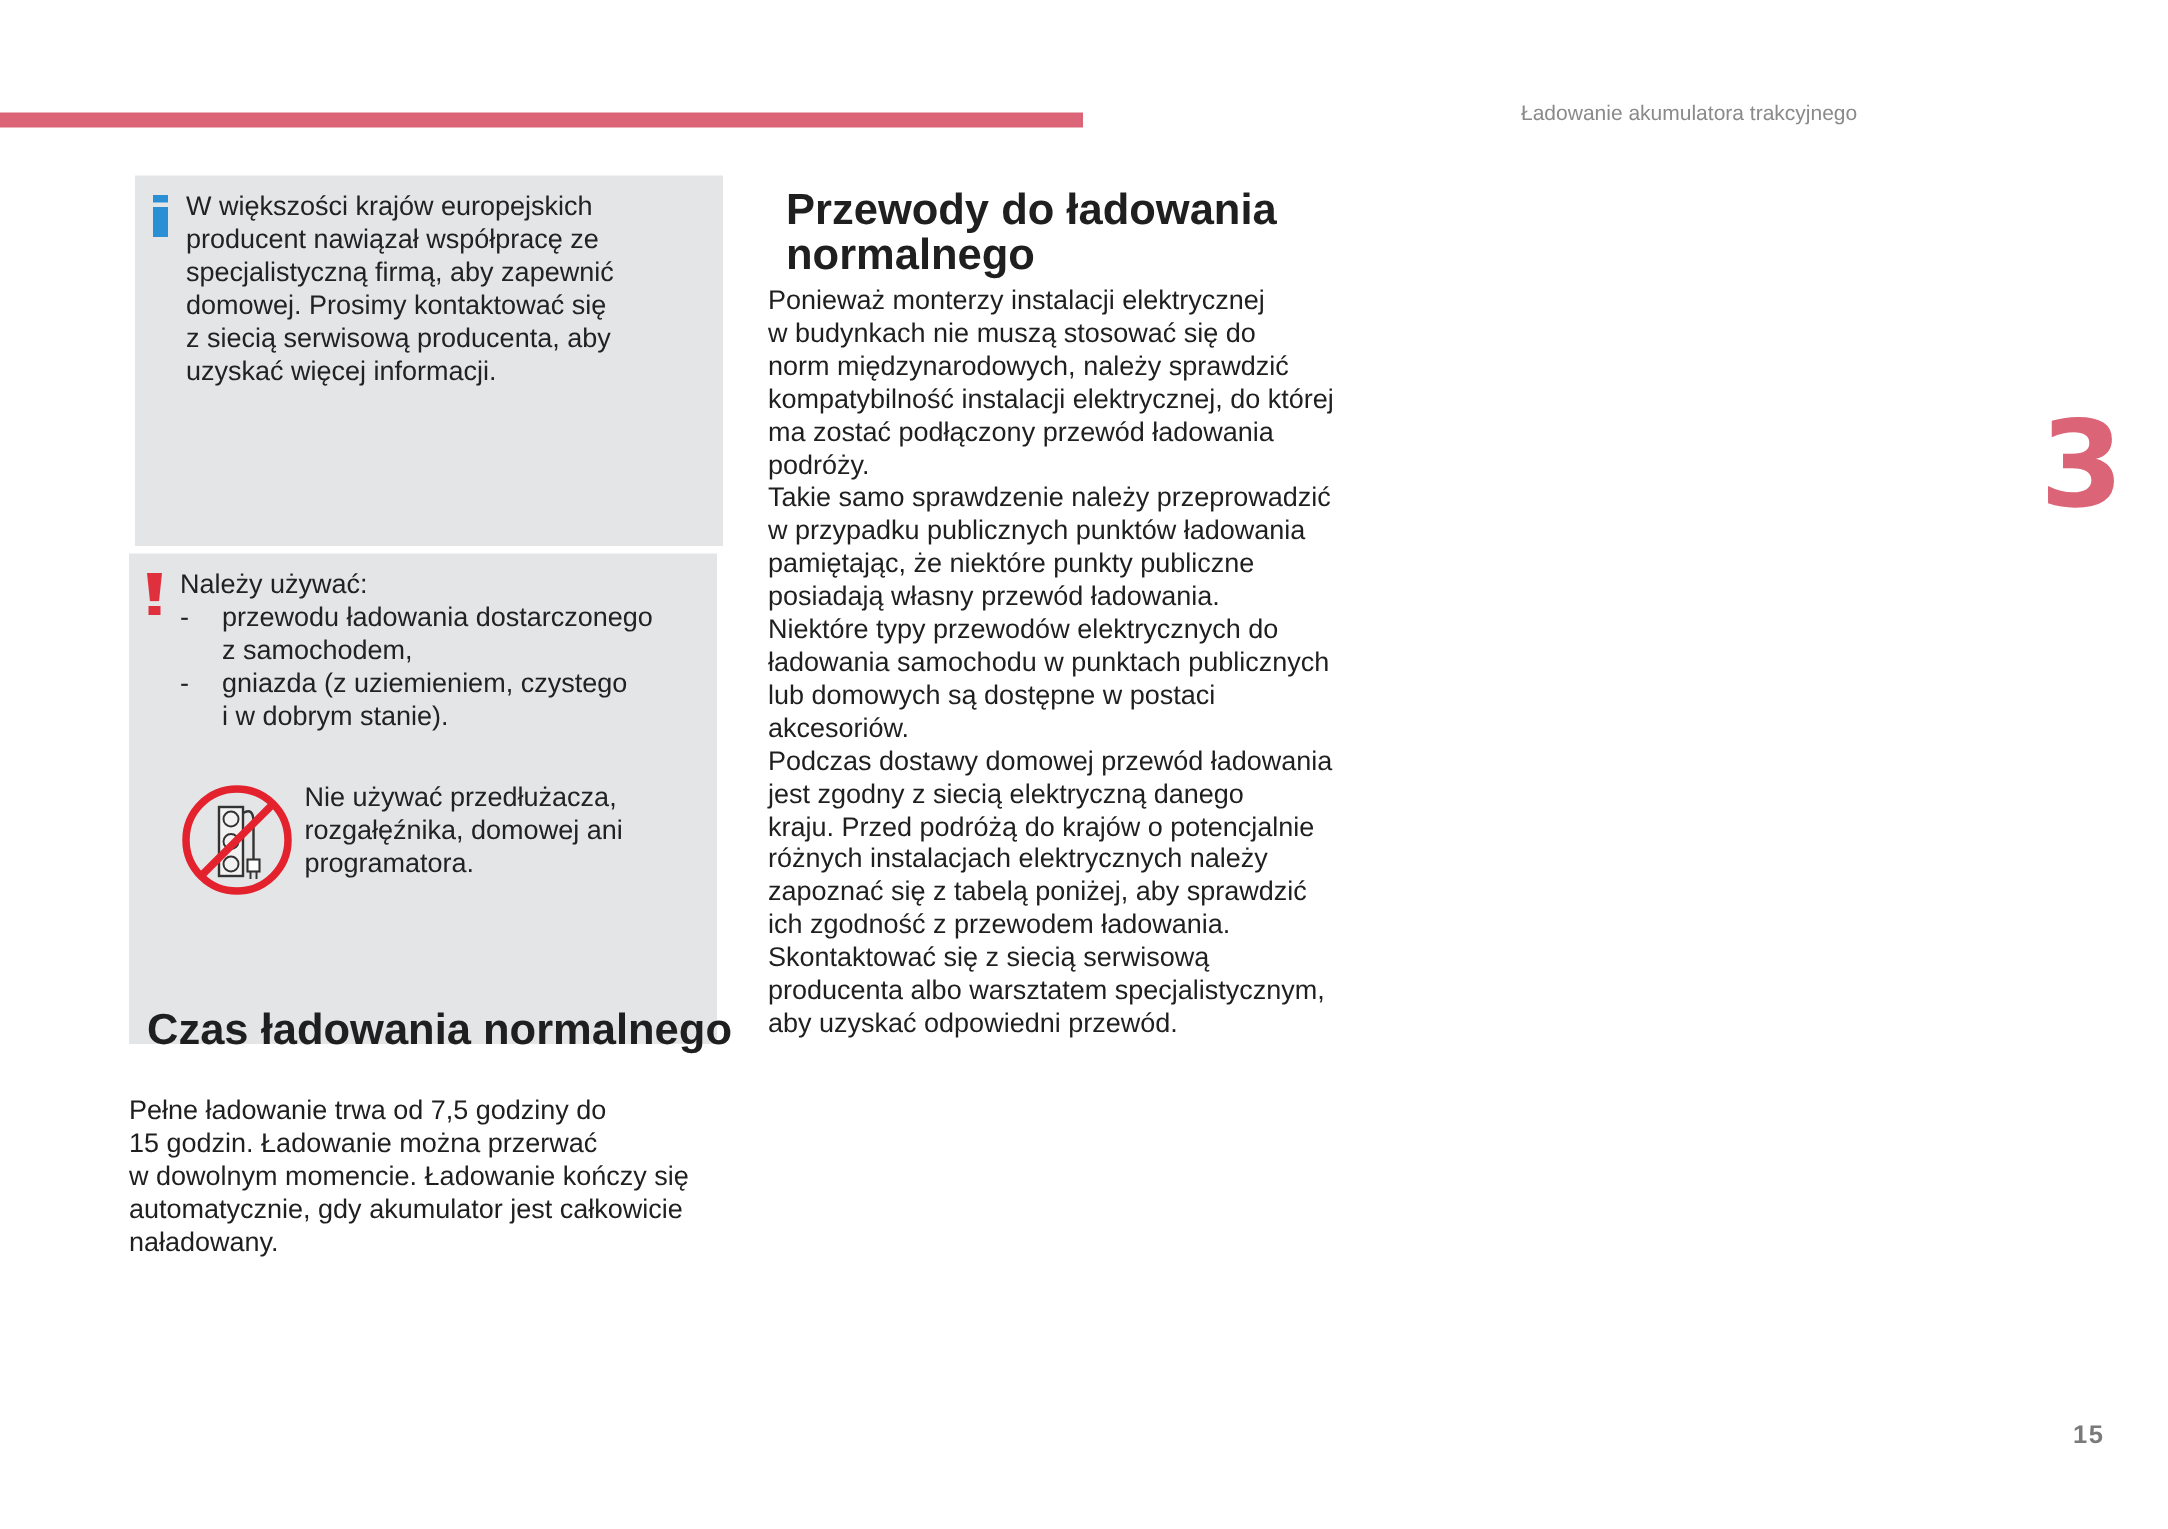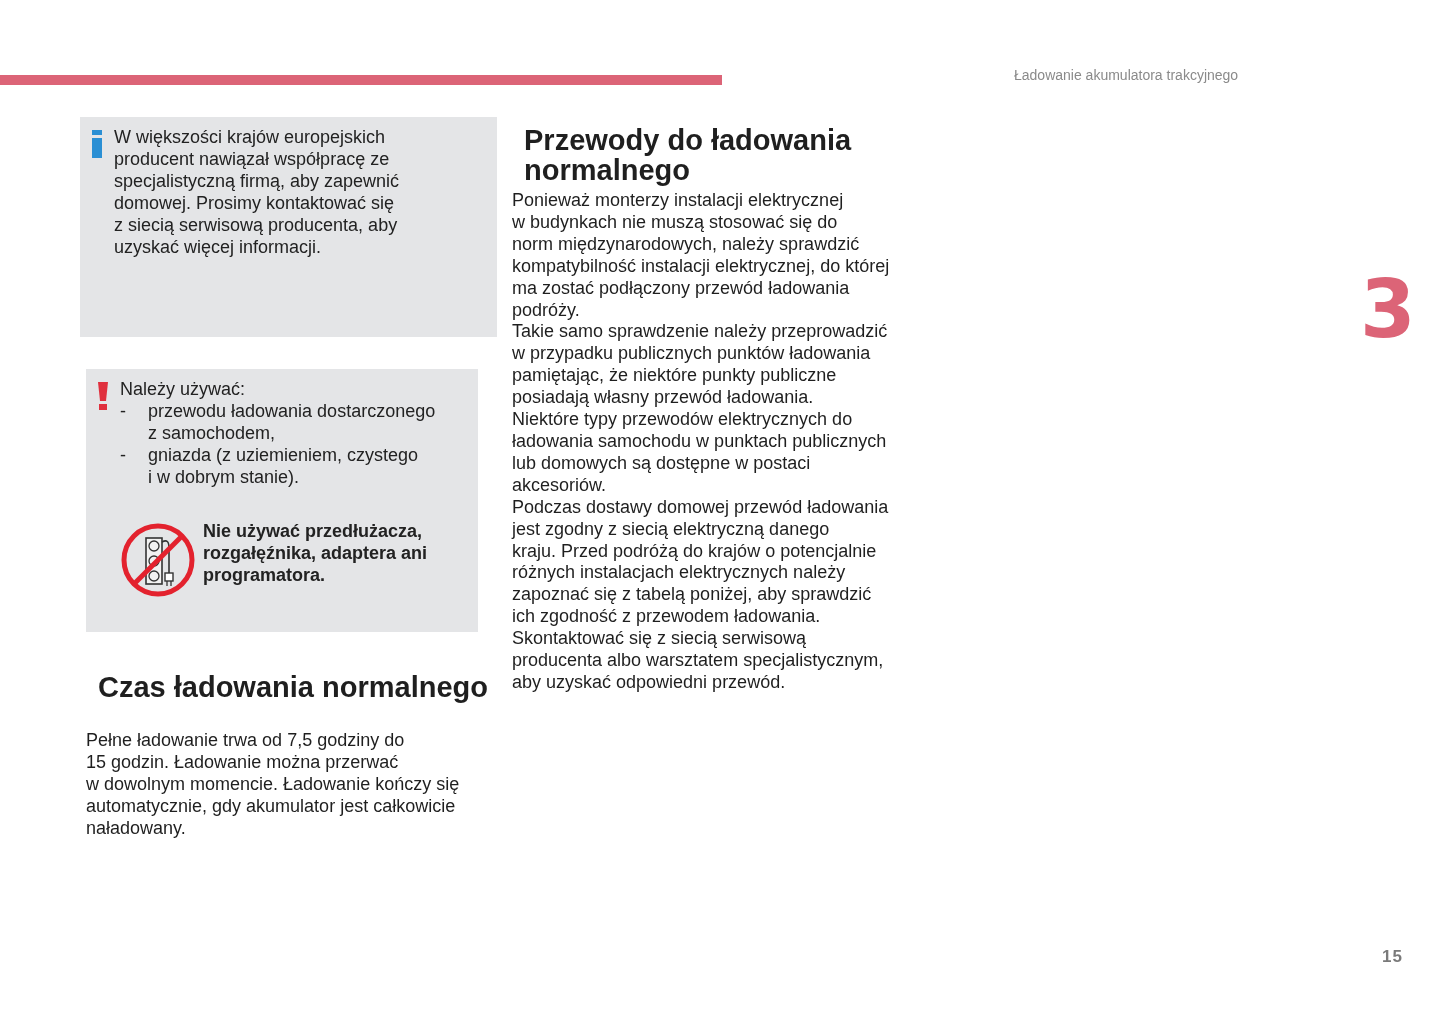--- a/index.html
+++ b/index.html
@@ -6,36 +6,36 @@
     body {
       width: 1445px; height: 1019px; background: #ffffff; position: relative;
       overflow: hidden; font-family: "Liberation Sans", sans-serif; color: #1f1f1f;
     }
     .top-bar { position: absolute; left: 0; top: 75px; width: 722px; height: 10px; background: #dc6477; }
     .running-header { position: absolute; left: 1014px; top: 67px; font-size: 14px; color: #8a8a8a; white-space: nowrap; }
     .chapter-num { position: absolute; left: 1360px; top: 270px; font-size: 80px; font-weight: bold; color: #dc6477; font-family: "DejaVu Sans", sans-serif; line-height: 1; }
     .page-num { position: absolute; left: 1382px; top: 947px; font-size: 17px; font-weight: bold; color: #7a7a7a; letter-spacing: 1px; }
 
     .box { position: absolute; background: #e4e5e7; }
-    .box-info { left: 80px; top: 117px; width: 392px; height: 220px; padding-left: 25px; }
-    .box-warn { left: 86px; top: 369px; width: 392px; height: 263px; }
+    .box-info { left: 90px; top: 117px; width: 392px; height: 247px; }
+    .box-warn { left: 86px; top: 369px; width: 392px; height: 327px; }
     .info-icon { position: absolute; left: 12px; top: 13px; width: 10px; height: 28px; }
     .info-icon .dot { position: absolute; left: 0; top: 0; width: 10px; height: 5px; background: #2a8fd4; }
     .info-icon .stem { position: absolute; left: 0; top: 8px; width: 10px; height: 20px; background: #2a8fd4; }
     .warn-icon { position: absolute; left: 12px; top: 13px; width: 10px; height: 28px; }
     .warn-icon .stem { position: absolute; left: 0; top: 0; width: 10px; height: 19px; background: #e0303e; clip-path: polygon(0 0, 100% 0, 80% 100%, 20% 100%); }
     .warn-icon .dot { position: absolute; left: 1px; top: 22px; width: 8px; height: 6px; background: #e0303e; }
 
     .box-text { position: absolute; left: 34px; top: 9px; width: 350px; font-size: 18px; line-height: 22px; color: #222; }
     .box-text p { margin: 0; }
     .warn-list { margin: 0; padding: 0; list-style: none; }
     .warn-list li { position: relative; padding-left: 28px; }
     .warn-list li .dash { position: absolute; left: 0; top: 0; }
     .no-ext { position: absolute; left: 34px; top: 153px; width: 76px; height: 76px; }
-    .no-ext-text { position: absolute; left: 117px; top: 151px; width: 260px; font-size: 18px; line-height: 22px; color: #222; font-weight: bold; }
+    .no-ext-text { position: absolute; left: 117px; top: 151px; width: 260px; font-size: 18px; line-height: 22px; color: #222; }
 
     h2 { margin: 12px; font-weight: bold; color: #1f1f1f; font-size: 29px; }
     .h-czas { position: absolute; left: 86px; top: 658px; white-space: nowrap; line-height: 34px; }
     .p-czas { position: absolute; left: 86px; top: 729px; width: 400px; font-size: 18px; line-height: 22px; margin: 0; }
 
     .h-przewody { position: absolute; left: 512px; top: 113px; width: 400px; line-height: 30px; }
     .p-przewody { position: absolute; left: 512px; top: 190px; width: 400px; font-size: 18px; line-height: 21.9px; }
     .p-przewody p { margin: 0; }
   </style>
 </head>
@@ -88,21 +88,21 @@
     <circle cx="34" cy="54" r="5" fill="none" stroke="#333" stroke-width="1.3"></circle>
     <path d="M42 20 Q49 16 49 26 L49 52" fill="none" stroke="#333" stroke-width="1.6"></path>
     <rect x="45" y="51" width="8" height="8" fill="#fff" stroke="#333" stroke-width="1.4"></rect>
     <line x1="47" y1="59" x2="47" y2="64" stroke="#333" stroke-width="1.3"></line>
     <line x1="51" y1="59" x2="51" y2="64" stroke="#333" stroke-width="1.3"></line>
     <circle cx="38" cy="38" r="34" fill="none" stroke="#e3222e" stroke-width="5"></circle>
     <line x1="14" y1="62" x2="62" y2="14" stroke="#e3222e" stroke-width="5"></line>
   </svg>
   <div class="no-ext-text">
     <div>Nie używać przedłużacza,</div>
-    <div>rozgałęźnika, adaptera ani</div>
+    <div>rozgałęźnika, domowej ani</div>
     <div>programatora.</div>
   </div>
 </div>
 
 <h2 class="h-czas">Czas ładowania normalnego</h2>
 <div class="p-czas">
   <div>Pełne ładowanie trwa od 7,5 godziny do</div>
   <div>15 godzin. Ładowanie można przerwać</div>
   <div>w dowolnym momencie. Ładowanie kończy się</div>
   <div>automatycznie, gdy akumulator jest całkowicie</div>

